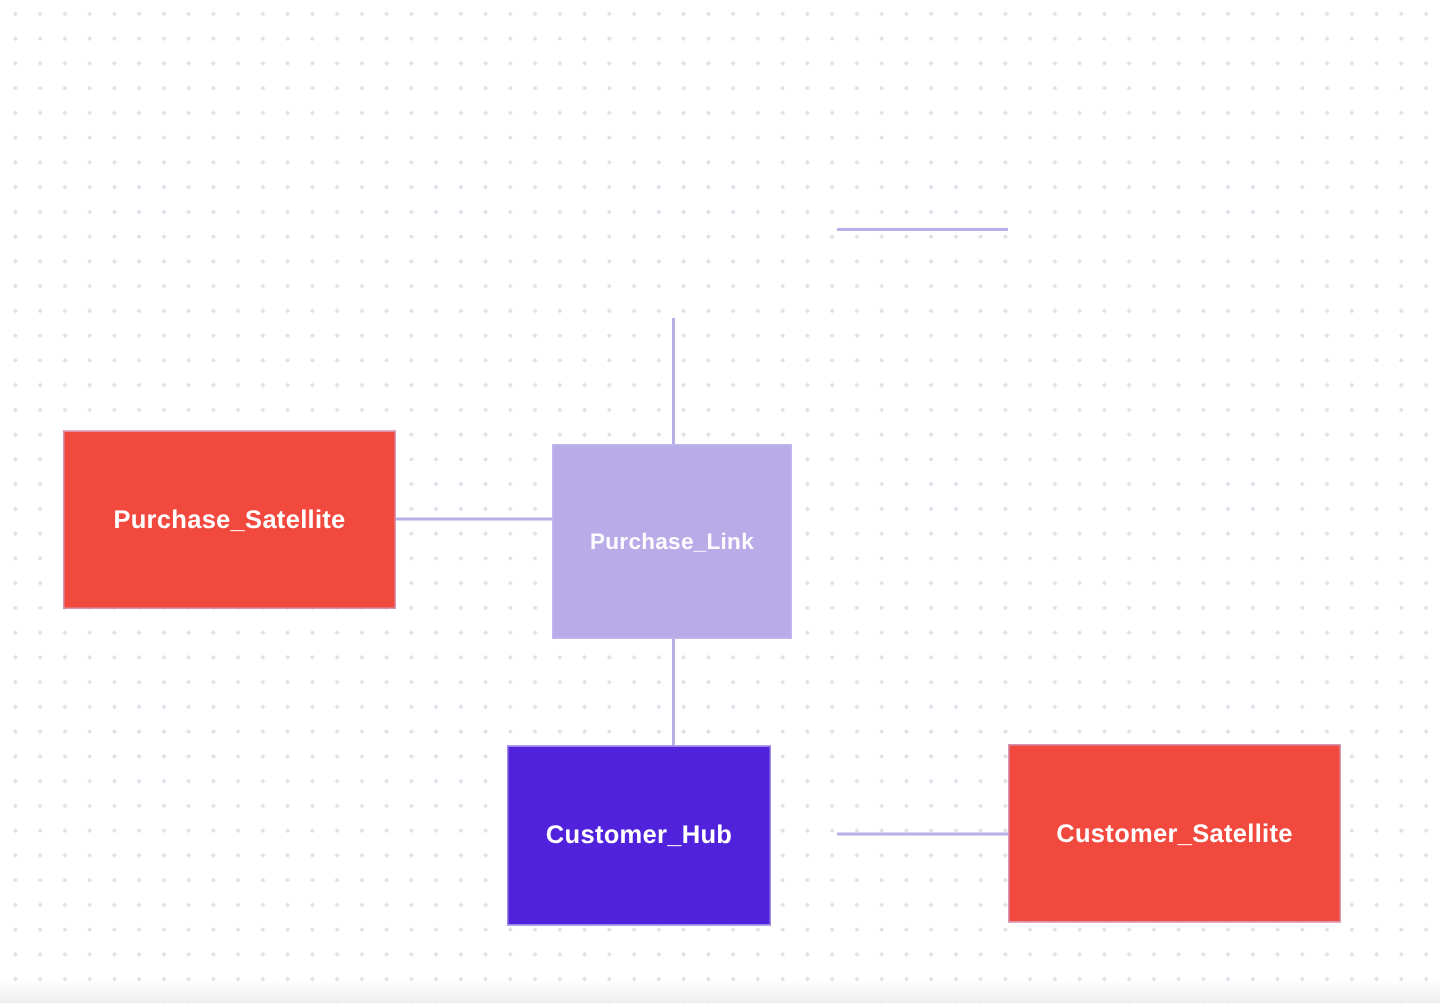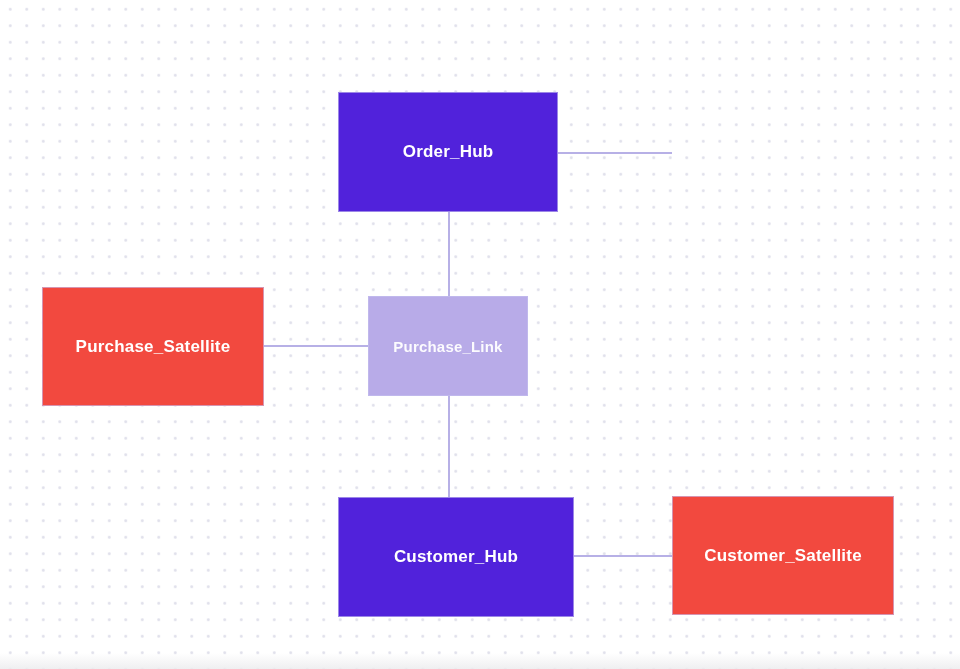--- a/index.html
+++ b/index.html
@@ -46,23 +46,23 @@
     letter-spacing: 0.2px;
     cursor: pointer;
     user-select: none;
   }
 
   .node .label { white-space: nowrap; }
 
   #node-order-hub          { left: 338px; top:  92px; width: 220px; height: 120px; }
   #node-order-satellite    { left: 672px; top:  93px; width: 222px; height: 119px; }
   #node-purchase-satellite { left:  42px; top: 287px; width: 222px; height: 119px; }
-  #node-purchase-link      { left: 368px; top: 296px; width: 160px; height: 100px;
+  #node-purchase-link      { left: 368px; top: 296px; width: 160px; height: 130px;
                              font-size: 15px; color: rgba(255,255,255,0.95); }
-  #node-customer-hub       { left: 338px; top: 497px; width: 236px; height: 120px; }
+  #node-customer-hub       { left: 338px; top: 497px; width: 176px; height: 120px; }
   #node-customer-satellite { left: 672px; top: 496px; width: 222px; height: 119px; }
 
   .edge {
     position: absolute;
     z-index: 1;
     background: #b7b0e6;
   }
   .edge.h { height: 2px; }
   .edge.v { width: 2px; }
 
@@ -76,23 +76,20 @@
 <body>
 
 <div class="canvas">
 
   <div class="edge h" id="edge-0" style="background-color: rgb(183, 176, 230);"></div>
   <div class="edge v" id="edge-1" style="background-color: rgb(183, 176, 230);"></div>
   <div class="edge h" id="edge-2" style="background-color: rgb(183, 176, 230);"></div>
   <div class="edge v" id="edge-3" style="background-color: rgb(183, 176, 230);"></div>
   <div class="edge h" id="edge-4" style="background-color: rgb(183, 176, 230);"></div>
 
-  <div class="node" id="node-order-hub" style="background-color: rgb(81, 34, 219);">
-    <span class="label">Order_Hub</span>
-  </div>
 
 
   <div class="node" id="node-purchase-satellite" style="background-color: rgb(242, 73, 63);">
     <span class="label">Purchase_Satellite</span>
   </div>
 
   <div class="node" id="node-purchase-link" style="background-color: rgb(184, 171, 232);">
     <span class="label">Purchase_Link</span>
   </div>
 

